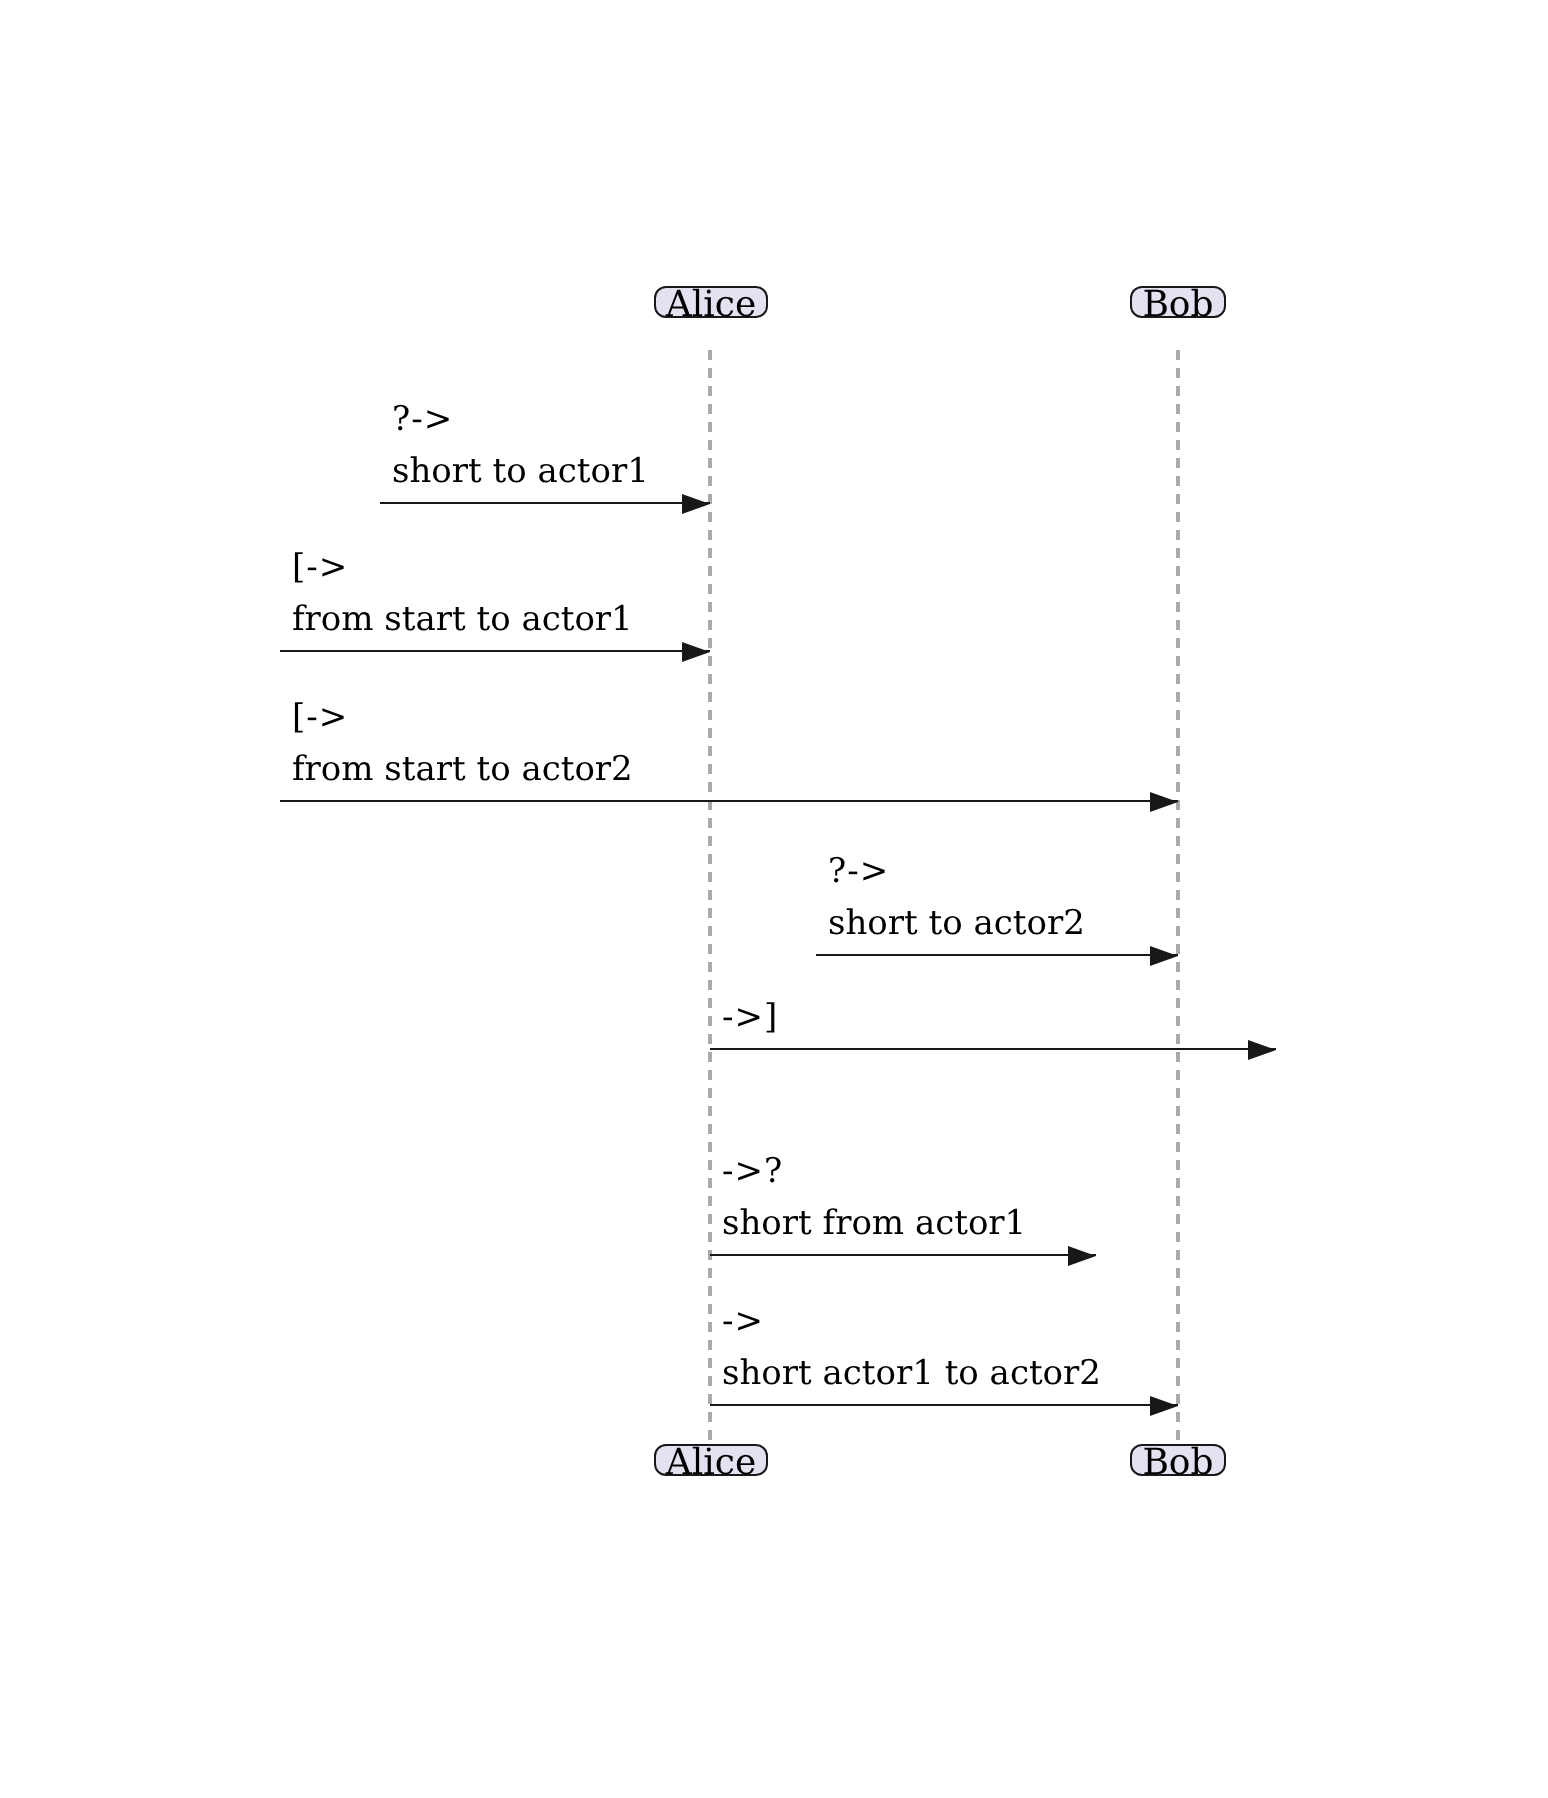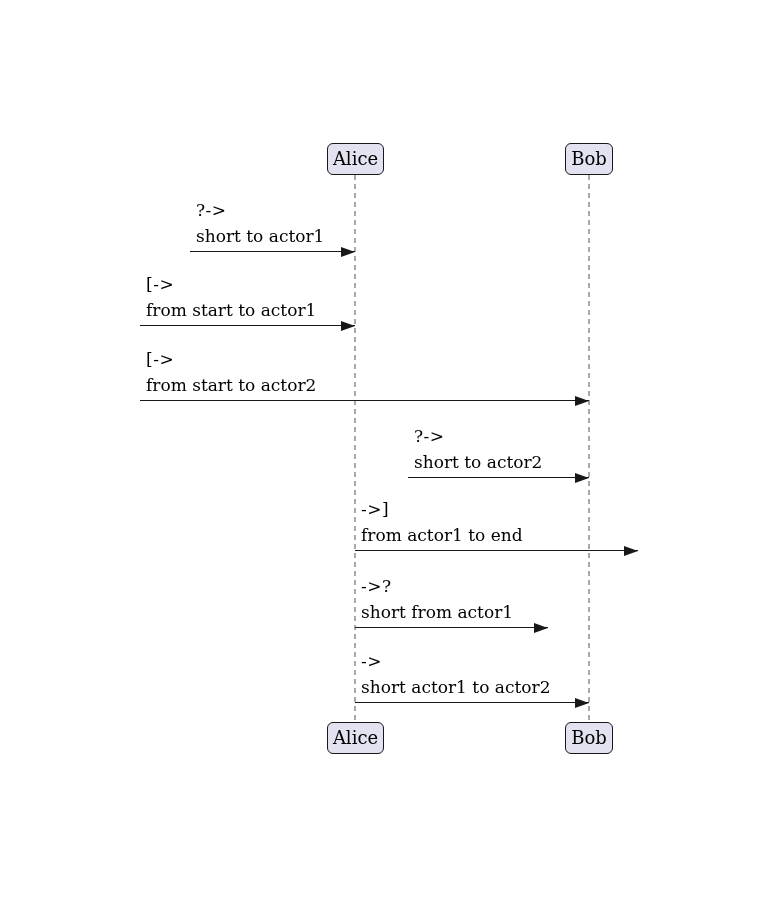--- a/index.html
+++ b/index.html
@@ -8,26 +8,25 @@
     position: relative;
     width: 774px;
     height: 899px;
     background: #ffffff;
     font-family: "DejaVu Serif", serif;
     color: #000000;
     overflow: hidden;
   }
   .actor-box {
     position: absolute;
-    height: 32px;
+    height: 16px;
     background: #E2E2F0;
     border: 1.5px solid #181818;
     border-radius: 6px;
     display: flex;
-    align-items: center;
     justify-content: center;
     font-size: 18px;
     line-height: 1;
   }
   .lifeline {
     position: absolute;
     width: 2px;
     background: repeating-linear-gradient(to bottom, #A9A9A9 0px, #A9A9A9 5px, transparent 5px, transparent 9px);
   }
   .message { position: absolute; }
@@ -107,21 +106,20 @@
       <div class="msg-text"><span></span><b>short</b><span> to actor2</span></div>
     </div>
     <div class="msg-arrow">
       <span class="arrowhead"></span>
     </div>
   </div>
 
   <div class="message" style="left:355px; top:496px; width:283px;">
     <div class="msg-label">
       <div class="msg-syntax">-&gt;]</div>
-      <div class="msg-text"><span>from actor1 </span><b>to end</b><span></span></div>
     </div>
     <div class="msg-arrow">
       <span class="arrowhead"></span>
     </div>
   </div>
 
   <div class="message" style="left:355px; top:573px; width:193px;">
     <div class="msg-label">
       <div class="msg-syntax">-&gt;?</div>
       <div class="msg-text"><span></span><b>short</b><span> from actor1</span></div>

